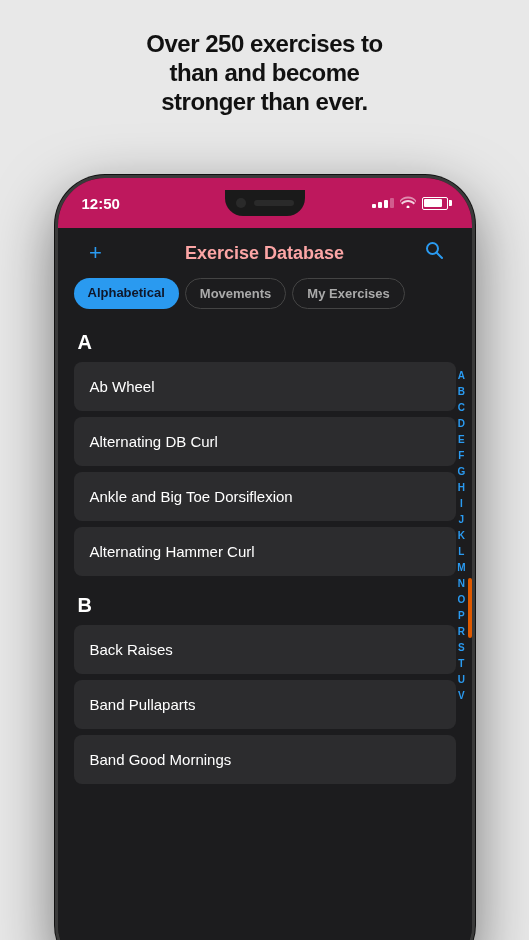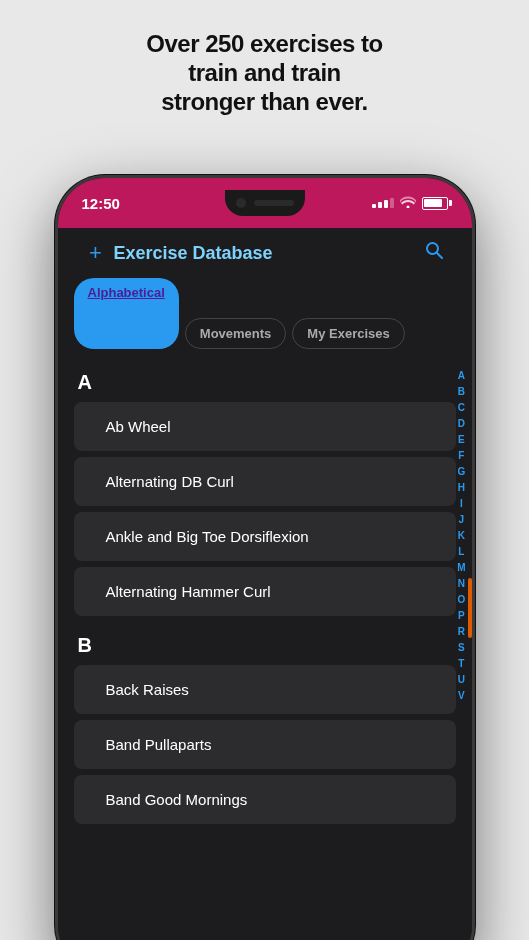--- a/index.html
+++ b/index.html
@@ -154,25 +154,25 @@
 
     .app-header {
       padding: 12px 20px 8px;
       display: flex;
       align-items: center;
       justify-content: space-between;
       background: #1c1c1e;
     }
 
     .app-title {
-      color: #7dd3fc;
+      color: #fca5a5;
       font-size: 18px;
       font-weight: 700;
       flex: 1;
-      text-align: left;
+      text-align: center;
     }
 
     .header-icon {
       color: #2a9af0;
       font-size: 22px;
       width: 36px;
       text-align: center;
       cursor: pointer;
     }
 
@@ -185,29 +185,27 @@
     .tab {
       padding: 7px 14px;
       border-radius: 20px;
       font-size: 13px;
       font-weight: 600;
       cursor: pointer;
     }
 
     .tab-active {
       background: #2a9af0;
-      color: #4c1d95;
-      text-decoration: underline;
+      color: #0f172a;
     }
 
     .tab-inactive {
       background: transparent;
       color: #aaa;
       border: 1px solid #444;
-      margin-top: 40px;
     }
 
     .exercises-list {
       flex: 1;
       overflow-y: auto;
       padding: 0 16px;
       scrollbar-width: none;
       position: relative;
     }
 
@@ -218,21 +216,21 @@
     .section-header {
       color: #fff;
       font-size: 20px;
       font-weight: 700;
       padding: 12px 4px 8px;
     }
 
     .exercise-item {
       background: #2c2c2e;
       border-radius: 8px;
-      padding: 16px 32px;
+      padding: 16px 16px;
       margin-bottom: 6px;
       color: #fff;
       font-size: 15px;
       font-weight: 500;
       cursor: pointer;
     }
 
     
     .alpha-sidebar {
       position: absolute;
@@ -264,21 +262,21 @@
       height: 60px;
       background: #e05a00;
       border-radius: 2px;
     }
   </style>
 </head>
 <body>
 
 <div class="hero-text">
   <span>Over 250 exercises to</span><br>
-  <span>train and train</span><br>
+  <span>than and become</span><br>
   <span>stronger than ever.</span>
 </div>
 
 <div class="phone-container">
   <div class="phone-frame">
 
     <div class="phone-top-bar">
       <span class="status-time">12:50</span>
       <div class="camera-notch">
         <div class="camera-dot"></div>

